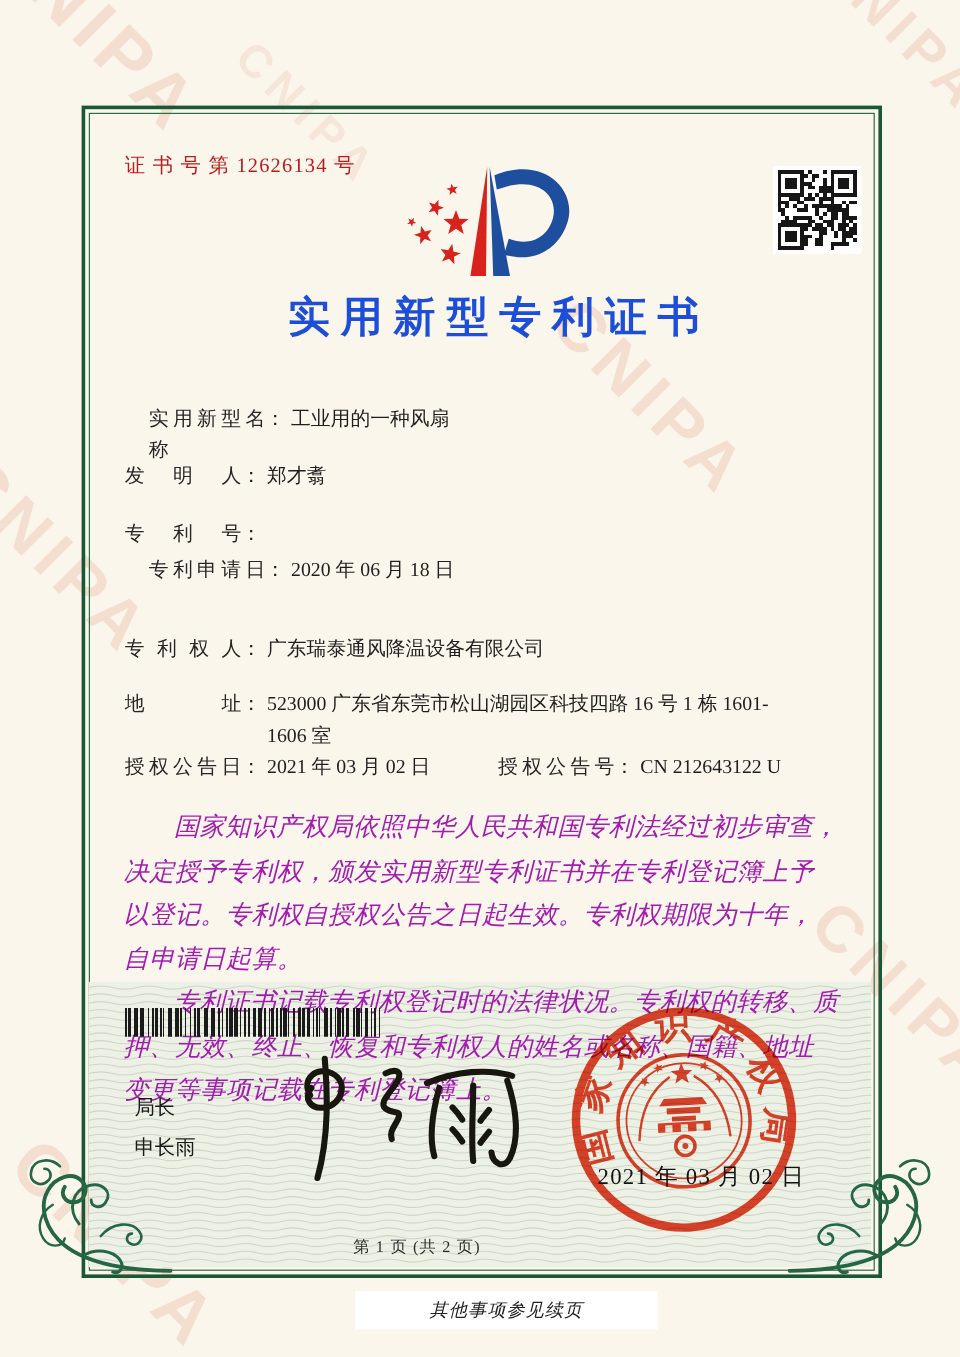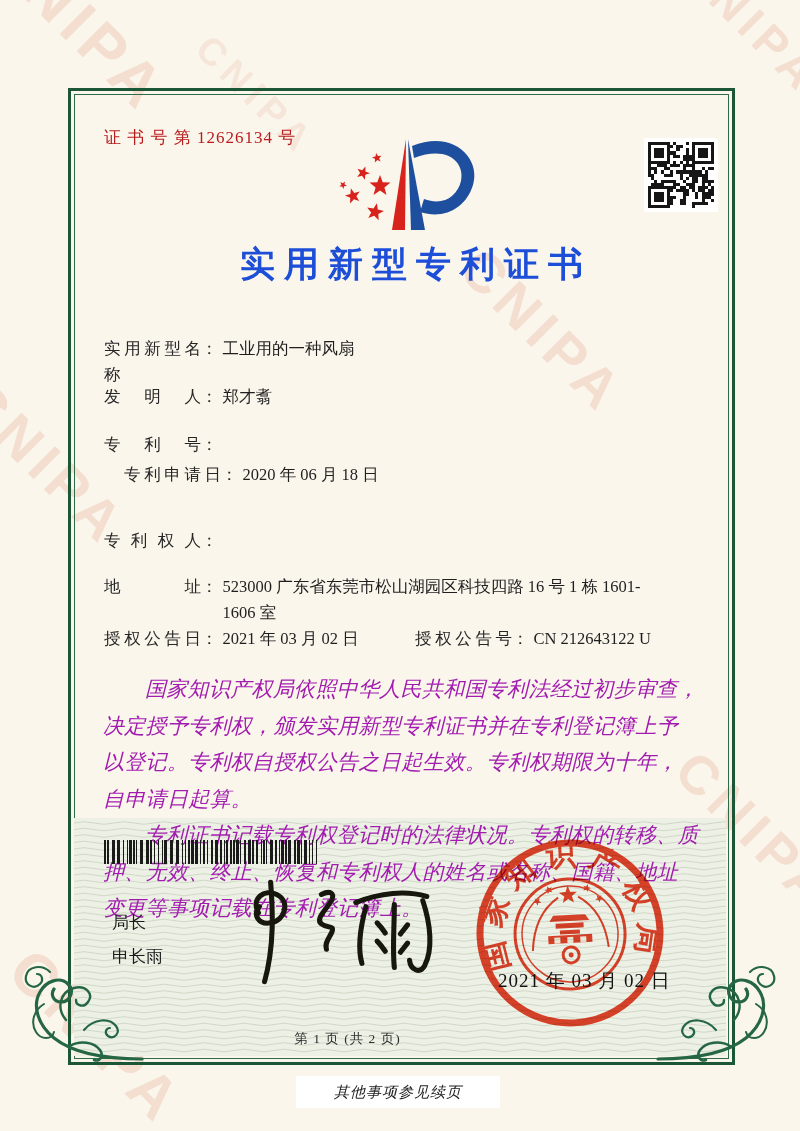--- a/index.html
+++ b/index.html
@@ -31,21 +31,21 @@
   
   .cert-no{position:absolute;left:104px;top:126px;font-size:17px;letter-spacing:1px;color:#b91c1c;z-index:5;}
   .logo{position:absolute;left:332px;top:126px;width:150px;height:112px;z-index:5;}
   .qr{position:absolute;left:644px;top:138px;width:74px;height:74px;z-index:5;}
   .title{position:absolute;left:0;top:241px;width:800px;text-align:center;
          font-size:35px;font-weight:700;letter-spacing:9px;color:#1d4ed8;z-index:5;padding-left:16px;}
 
   
   .rows{position:absolute;left:104px;top:330px;width:604px;font-size:16.5px;color:#1f1f1f;z-index:5;}
   .row{position:absolute;left:0;display:flex;line-height:26px;}
-  .r1{top:6px;} .r2{top:54px;} .r3{top:102px;} .r4{top:132px;margin-left:20px;} .r5{top:198px;} .r6{top:244px;} .r7{top:296px;width:604px;}
+  .r1{top:6px;margin-left:20px;} .r2{top:54px;} .r3{top:102px;} .r4{top:132px;margin-left:20px;} .r5{top:198px;} .r6{top:244px;} .r7{top:296px;width:604px;}
   .lbl{display:inline-block;width:97px;text-align:justify;text-align-last:justify;color:#262626;}
   .colon{display:inline-block;}
   .val{margin-left:5px;}
   .val-wrap{display:inline-block;width:448px;vertical-align:top;}
   .grp2{position:absolute;left:311px;top:0;display:flex;}
 
   
   .paras{position:absolute;left:103px;top:655px;width:596px;font-size:21px;line-height:1.74;
          font-style:italic;color:#a21caf;z-index:5;margin-top:16px;}
   .paras p{margin:0;text-indent:2em;letter-spacing:.3px;}
@@ -54,21 +54,21 @@
   .barcode{position:absolute;left:104px;top:840px;width:216px;height:24px;z-index:5;}
   .director{position:absolute;left:112px;top:906px;z-index:5;
             font-family:"Liberation Sans","DejaVu Sans",sans-serif;
             font-size:17px;color:#1b1b1b;line-height:34px;}
   .signature{position:absolute;left:224px;top:878px;width:218px;height:110px;z-index:6;}
   .seal{position:absolute;left:468px;top:831px;width:204px;height:204px;z-index:6;
         opacity:.95;mix-blend-mode:multiply;}
   .seal-date{position:absolute;left:498px;top:968px;font-size:19px;letter-spacing:1px;color:#131313;z-index:7;}
   .page-info{position:absolute;left:0;top:1030px;width:695px;text-align:center;
              font-size:13.5px;letter-spacing:1px;color:#2e2e2e;z-index:5;}
-  .cont-strip{position:absolute;left:296px;top:1076px;width:204px;height:32px;background:#ffffff;
+  .cont-strip{position:absolute;left:296px;top:1076px;width:252px;height:32px;background:#ffffff;
               display:flex;align-items:center;justify-content:center;z-index:5;}
   .cont-strip span{font-size:15px;font-style:italic;color:#222;letter-spacing:1px;}
 </style>
 </head>
 <body>
 
 <div class="page">
 
   <span class="wm wm1">CNIPA</span>
   <span class="wm wm2">CNIPA</span>
@@ -336,20 +336,21 @@
         <span class="colon">：</span>
     </div>
     <div class="row r4">
       <span class="lbl">专利申请日</span>
         <span class="colon">：</span>
         <span class="val">2020 年 06 月 18 日</span>
     </div>
     <div class="row r5">
       <span class="lbl">专利权人</span>
         <span class="colon">：</span>
+        <span class="val">广东瑞泰通风降温设备有限公司</span>
     </div>
     <div class="row r6">
       <span class="lbl">地址</span>
         <span class="colon">：</span>
         <span class="val val-wrap">523000 广东省东莞市松山湖园区科技四路 16 号 1 栋 1601-1606 室</span>
     </div>
     <div class="row r7" style="position:absolute;">
       <span class="lbl">授权公告日</span>
         <span class="colon">：</span>
         <span class="val">2021 年 03 月 02 日</span>

